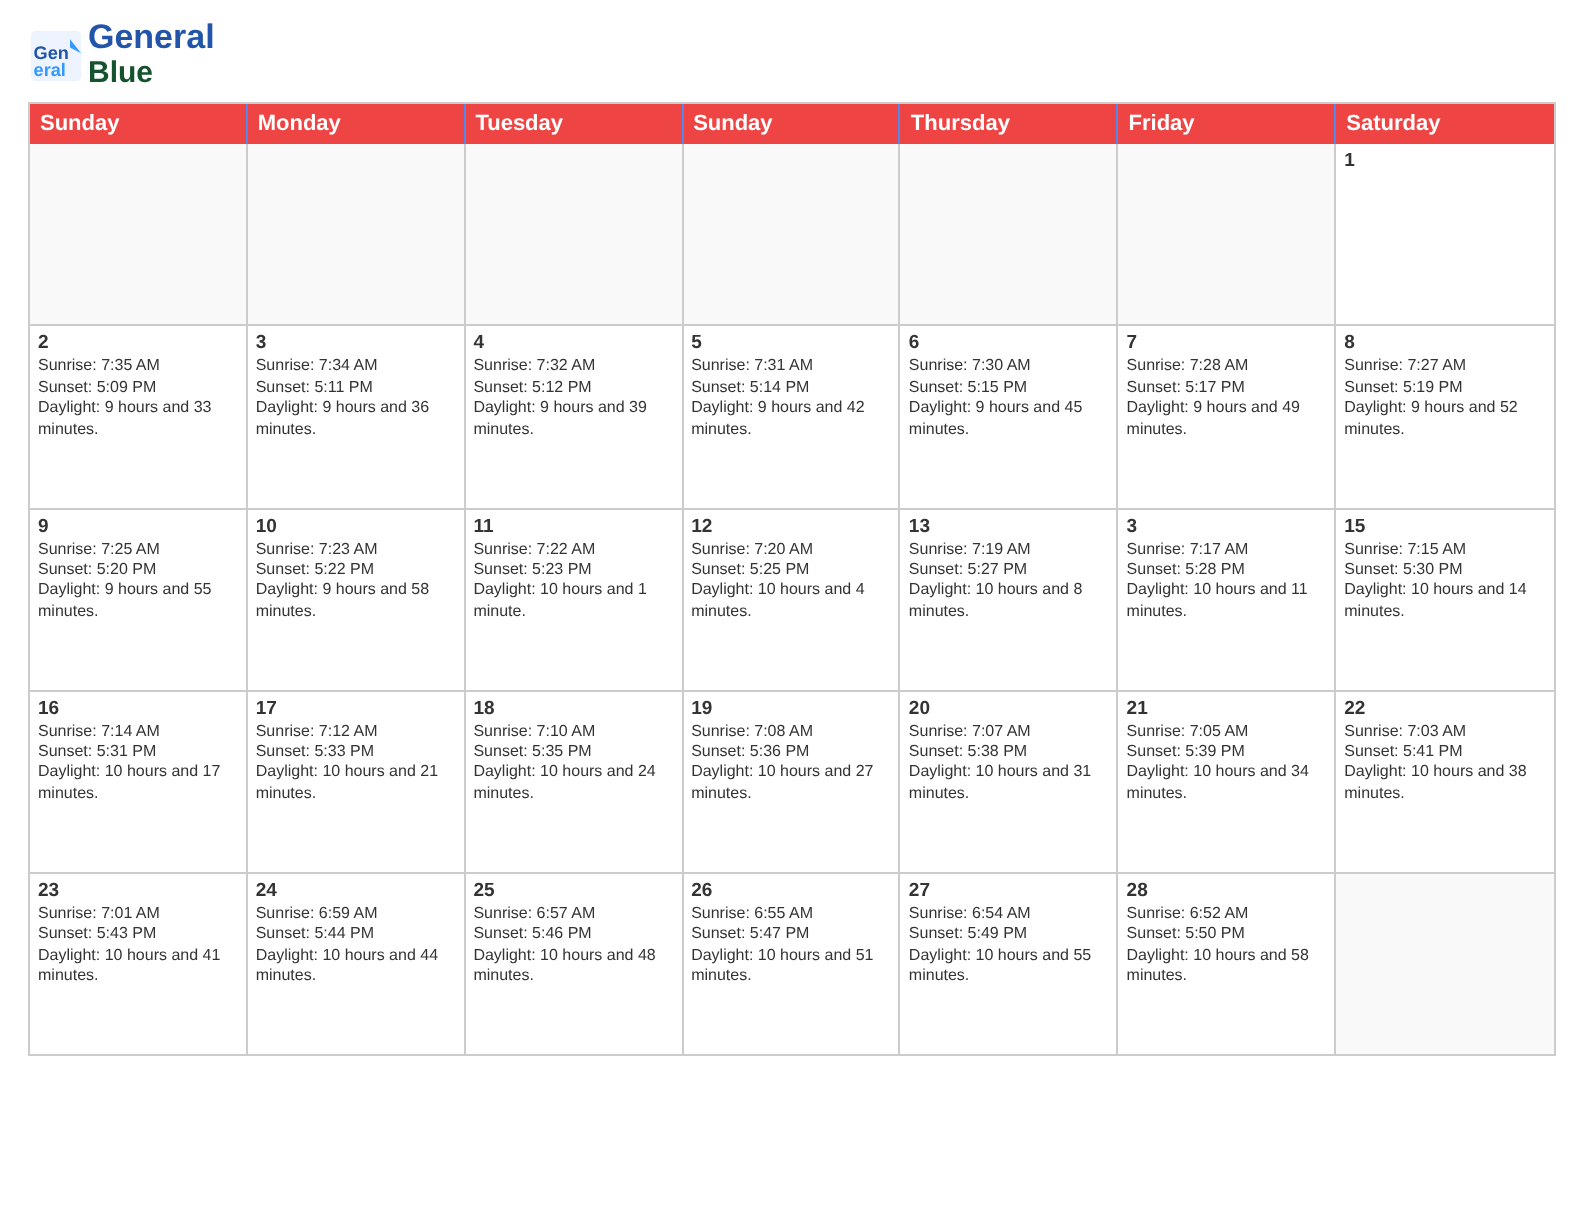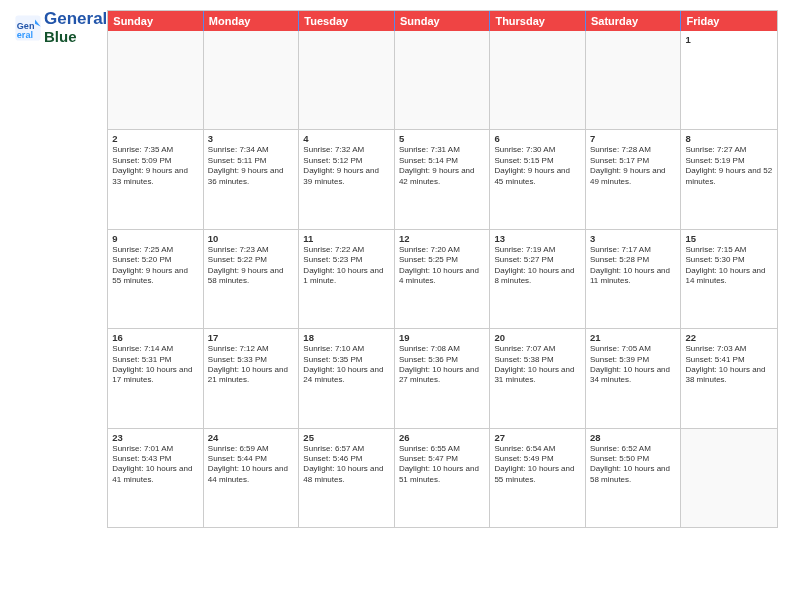--- a/index.html
+++ b/index.html
@@ -8,21 +8,21 @@
       background: #fff;
       width: 792px;
       height: 612px;
       overflow: hidden;
     }
     .page {
       width: 792px;
       height: 538px;
       padding: 10px 14px;
       display: flex;
-      flex-direction: row;
+      flex-direction: column;
       justify-content: center;
     }
     .header {
       display: flex;
       justify-content: space-between;
       align-items: flex-start;
       margin-bottom: 6px;
     }
     .logo {
       display: flex;
@@ -121,22 +121,22 @@
     </div>
   </div>
 
   <div class="calendar">
     <div class="cal-header">
     <div class="cal-header-cell">Sunday</div>
         <div class="cal-header-cell">Monday</div>
         <div class="cal-header-cell">Tuesday</div>
         <div class="cal-header-cell">Sunday</div>
         <div class="cal-header-cell">Thursday</div>
+        <div class="cal-header-cell">Friday</div>
         <div class="cal-header-cell">Saturday</div>
-        <div class="cal-header-cell">Friday</div>
       </div>
     <div class="cal-body">
     <div class="cal-row">
           <div class="cal-cell empty"></div>
           <div class="cal-cell empty"></div>
           <div class="cal-cell empty"></div>
           <div class="cal-cell empty"></div>
           <div class="cal-cell empty"></div>
           <div class="cal-cell empty"></div>
           <div class="cal-cell">

